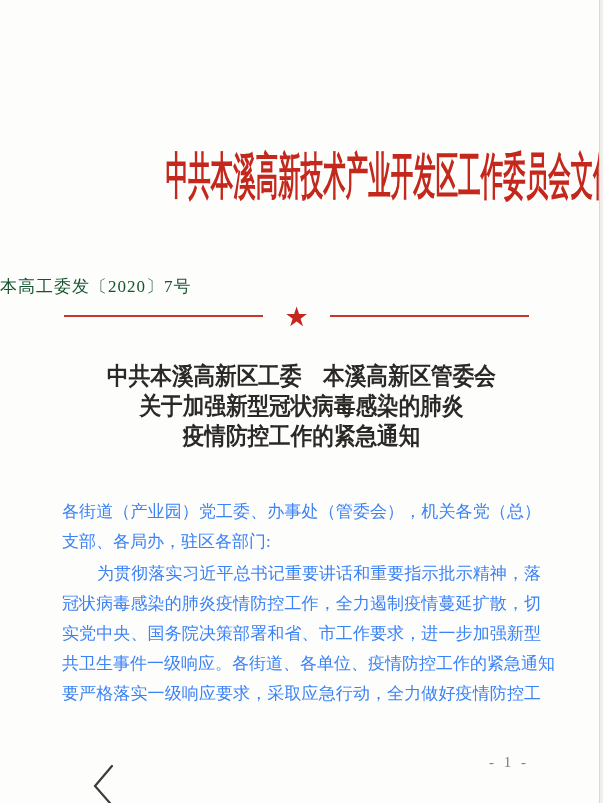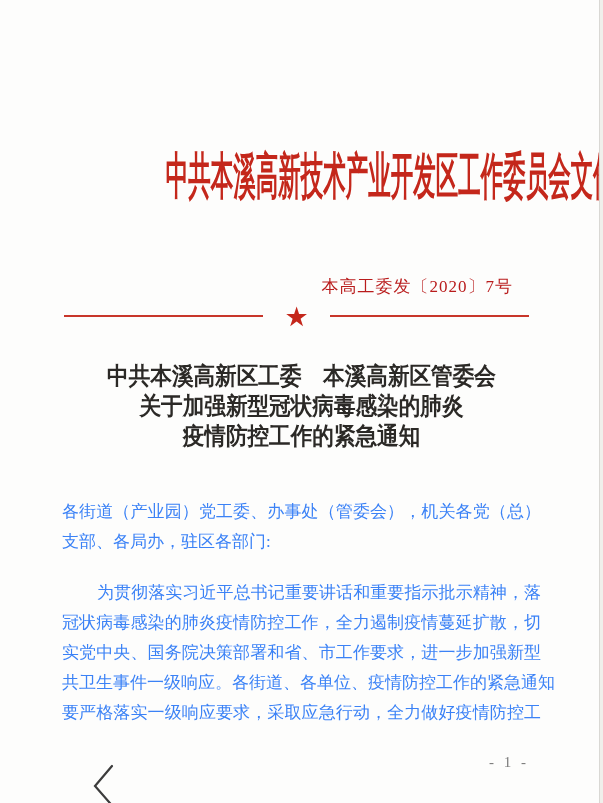--- a/index.html
+++ b/index.html
@@ -47,24 +47,24 @@
     color: #c4271b;
     transform: scaleX(0.45);
     transform-origin: 50% 50%;
     letter-spacing: 0px;
   }
   .doc-number {
     position: absolute;
     top: 276px;
     left: 0;
     width: 513px;
-    text-align: right;
+    text-align: left;
     font-size: 17px;
     line-height: 22px;
-    color: #b91c1c;
+    color: #14532d;
     letter-spacing: 1px;
   }
   .red-rule {
     position: absolute;
     top: 301px;
     left: 64px;
     width: 465px;
     height: 30px;
     display: flex;
     align-items: center;
@@ -109,21 +109,21 @@
     text-align-last: justify;
     white-space: nowrap;
     height: 30px;
     overflow: visible;
   }
   .bline.left-end {
     text-align-last: left;
   }
   .bline.para-first {
     padding-left: 35px;
-    margin-top: 21px;
+    margin-top: 2px;
   }
   .page-number {
     position: absolute;
     top: 754px;
     right: 74px;
     font-size: 15px;
     letter-spacing: 3px;
     color: #7c7c7c;
   }
   .chevron {

